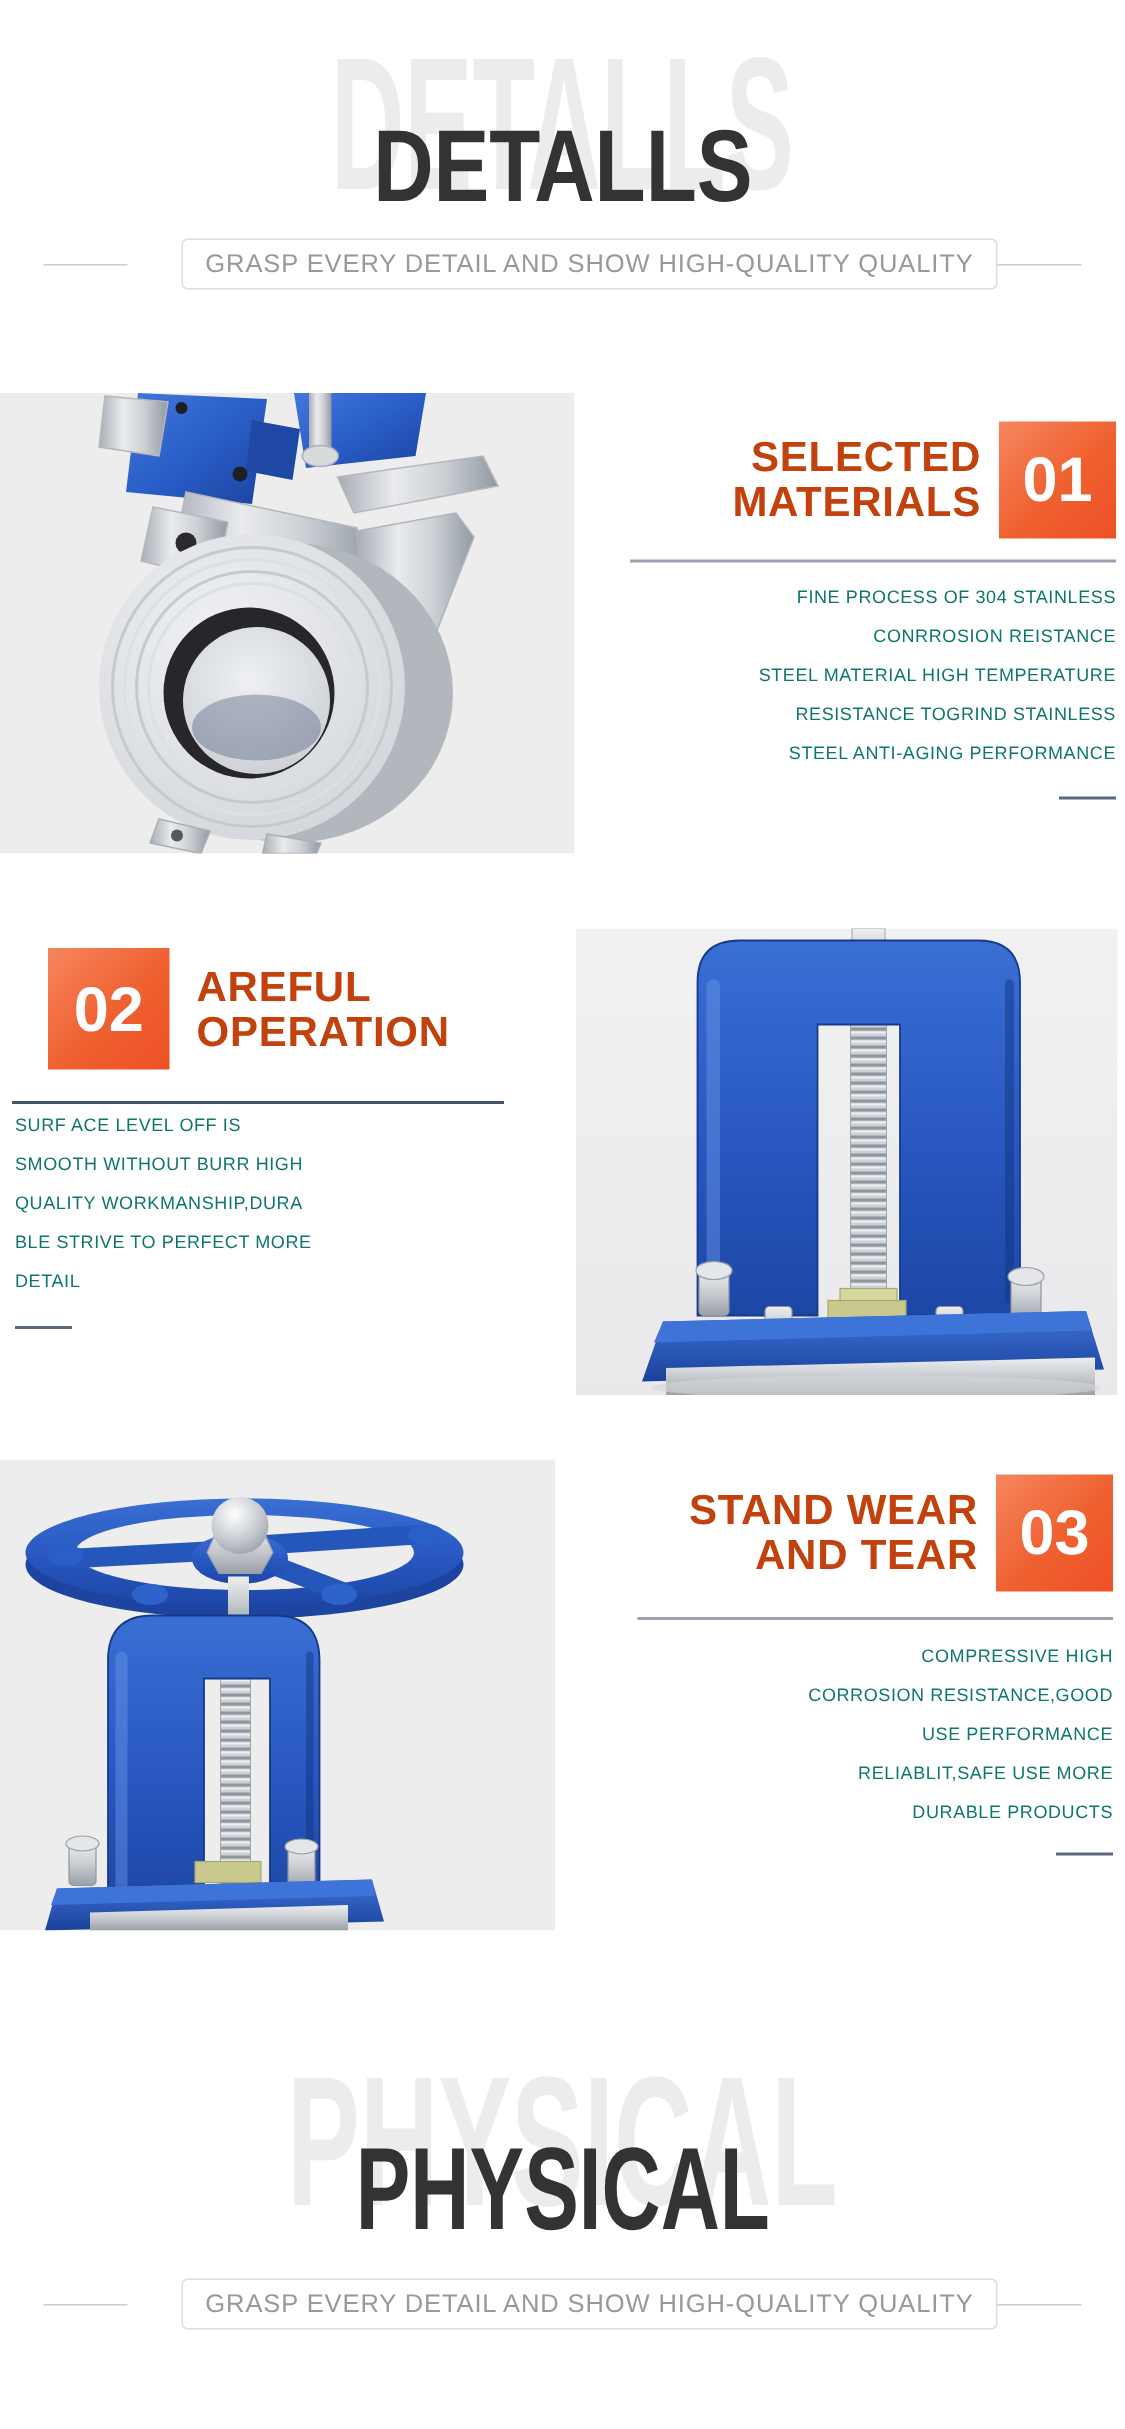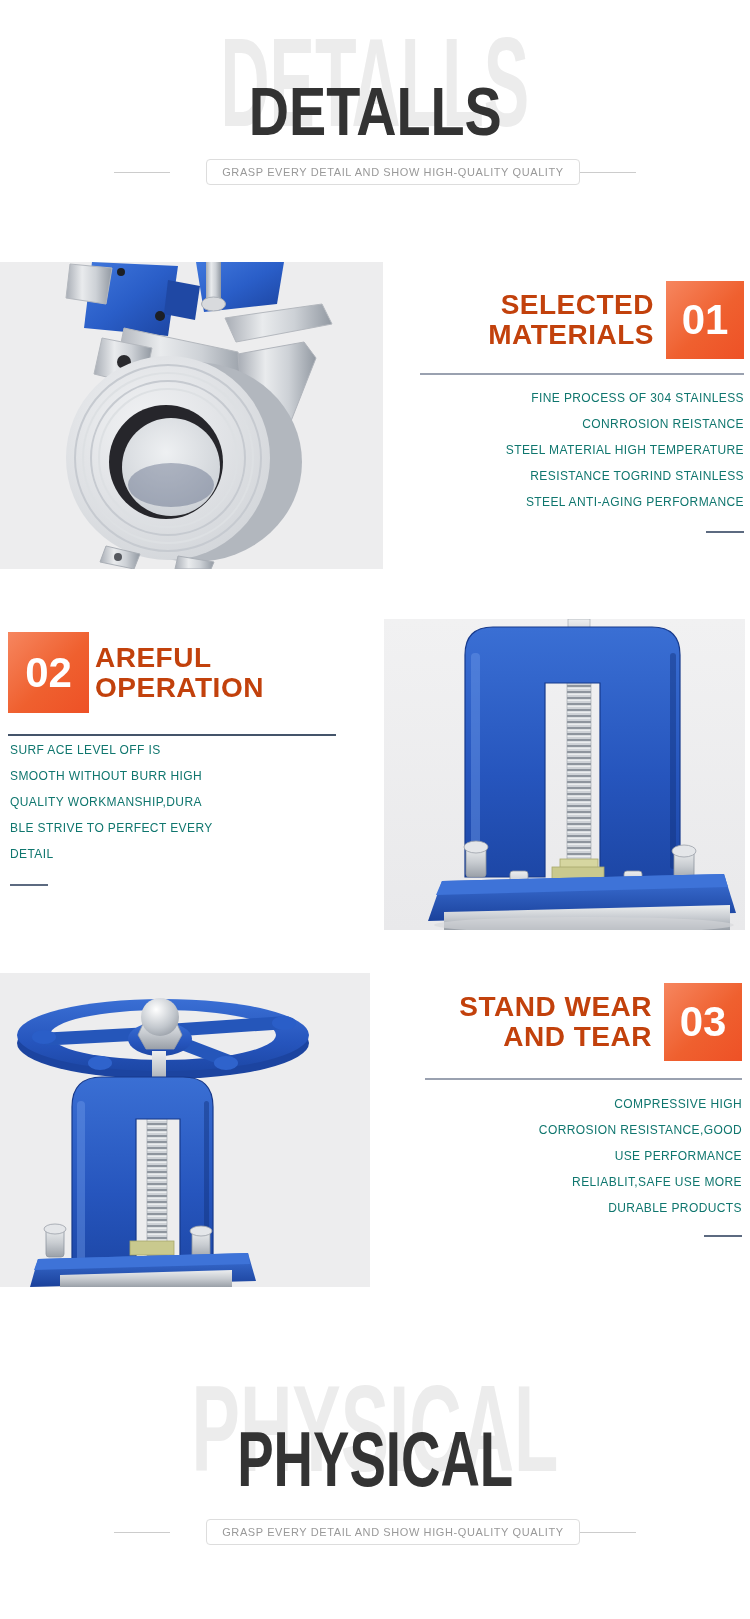--- a/index.html
+++ b/index.html
@@ -25,42 +25,42 @@
   .solid-physical { top:1414px; font-size:78px; }
   .solid-physical .condense { transform:scaleX(.70); }
 
   
   .tagline-row { position:absolute; left:0; right:0; display:flex; align-items:center; justify-content:center; }
   .tagline-row.top    { top:159px; }
   .tagline-row.bottom { top:1519px; }
   .stub { width:56px; height:1px; background:#cccccc; flex:none; }
   .pill {
     border:1px solid #dddddd; border-radius:4px; background:#ffffff;
-    padding:6px 15px; font-size:11px; letter-spacing:.6px; color:#999999;
+    padding:6px 15px; font-size:17px; letter-spacing:.6px; color:#999999;
     white-space:nowrap;
     margin-left:36px;
   }
 
   
   .sec-img { position:absolute; display:block; }
   .img1 { left:0;     top:262px;  }
   .img2 { left:384px; top:619px;  }
   .img3 { left:0;     top:973px;  }
 
   .badge {
     width:78px; height:78px; flex:none;
     background:linear-gradient(135deg,#f6865f 0%,#ef602f 55%,#ee5126 100%);
     color:#ffffff; font-size:42px; font-weight:700;
     display:flex; align-items:center; justify-content:center;
   }
   .badge.b2 { width:81px; height:81px; }
 
   .sec-head { display:flex; align-items:center; }
   .sec-head.right { justify-content:flex-end; gap:12px; }
-  .sec-head.left  { justify-content:flex-start; gap:6px; }
+  .sec-head.left  { justify-content:flex-start; gap:18px;margin-left:24px; }
 
   .sec-title {
     font-size:28px; line-height:30px; font-weight:700; color:#c2410c; letter-spacing:.5px;
   }
   .sec-title.ta-r { text-align:right; }
   .sec-title.ta-l { text-align:left; }
 
   .rule { height:2px; background:#9aa1b0; }
   .rule.dark { background:#44546a; }
 
@@ -194,21 +194,21 @@
       <div class="sec-title ta-l">
         <div>AREFUL</div>
         <div>OPERATION</div>
       </div>
     </div>
     <div class="rule dark"></div>
     <div class="para ta-l">
       <div>SURF ACE LEVEL OFF IS</div>
       <div>SMOOTH WITHOUT BURR HIGH</div>
       <div>QUALITY WORKMANSHIP,DURA</div>
-      <div>BLE STRIVE TO PERFECT EVERY</div>
+      <div>BLE STRIVE TO PERFECT MORE</div>
       <div>DETAIL</div>
     </div>
     <div class="dash"></div>
   </div>
 
   <svg class="sec-img img2" width="361" height="311" viewBox="0 0 361 311">
     <defs>
       <linearGradient id="bgv2" x1="0" y1="0" x2="0" y2="1">
         <stop offset="0" stop-color="#f1f1f2"></stop>
           <stop offset="1" stop-color="#e9e9eb"></stop>

